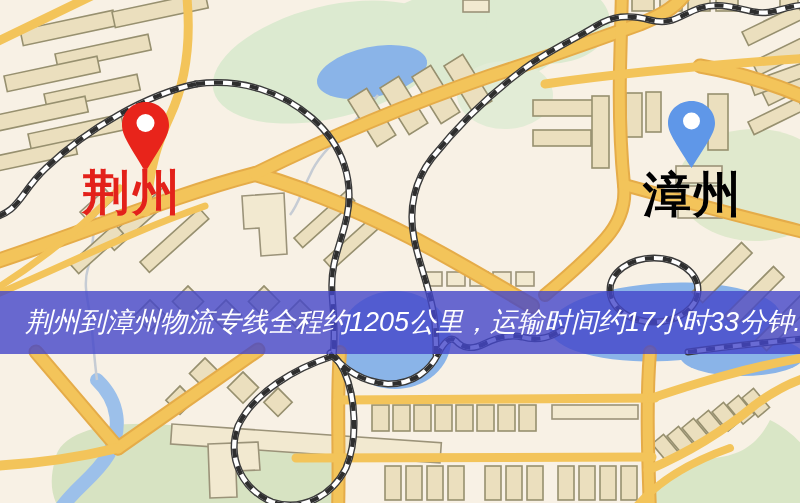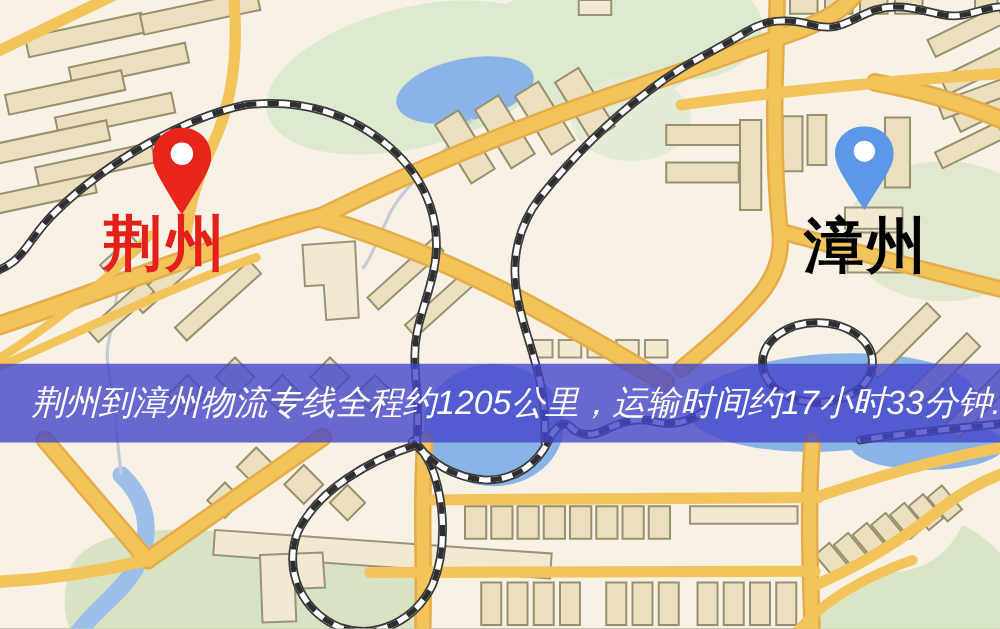--- a/index.html
+++ b/index.html
@@ -1,20 +1,20 @@
 <!DOCTYPE html>
 <html><head>
 <meta charset="utf-8">
 <style>
   html,body{margin:0;padding:0;background:#222;}
   .screen{position:relative;width:800px;height:503px;overflow:hidden;
           font-family:"Liberation Sans",sans-serif;background:#f8f1e5;}
   .screen svg.map{position:absolute;left:0;top:0;display:block;}
   .pin{position:absolute;pointer-events:auto;}
-  .map-label{position:absolute;font-family:Liberation Sans, sans-serif;
+  .map-label{position:absolute;font-family:Liberation Mono, monospace;
              font-weight:bold;font-size:48px;line-height:1;letter-spacing:2px;
              white-space:nowrap;text-shadow:0 0 1px rgba(255,255,255,.35);}
   .banner{position:absolute;left:0;top:291px;width:800px;height:63px;
           display:flex;align-items:center;}
   .banner span{font-size:27px;line-height:1;padding-left:25px;white-space:nowrap;font-style:italic;}
   
   .bld{fill:#ebdfbe;stroke:#97906f;stroke-width:1.6;}
   .bld-light{fill:#f2e9d0;stroke:#9b9379;stroke-width:1.6;}
   .road{fill:none;stroke:#f3c45a;stroke-linecap:round;stroke-linejoin:round;}
   .casing{fill:none;stroke:#e5ac49;stroke-linecap:round;stroke-linejoin:round;}

